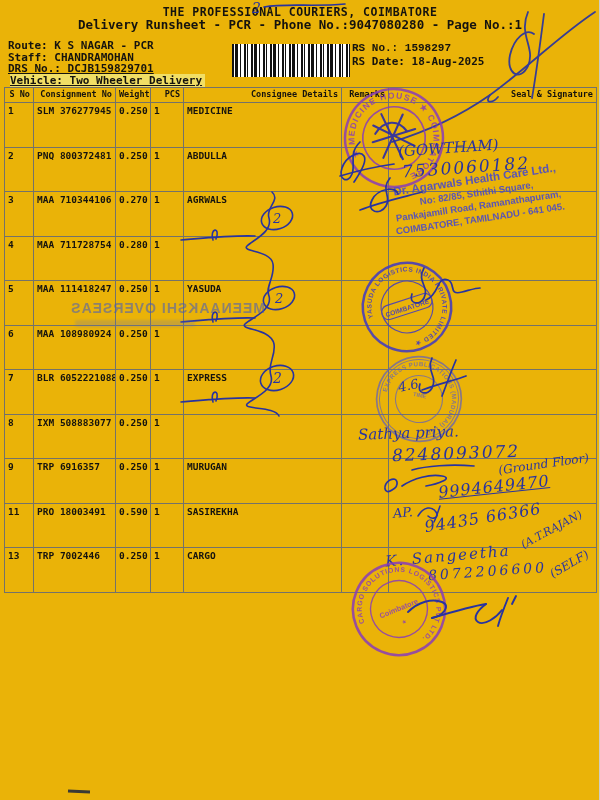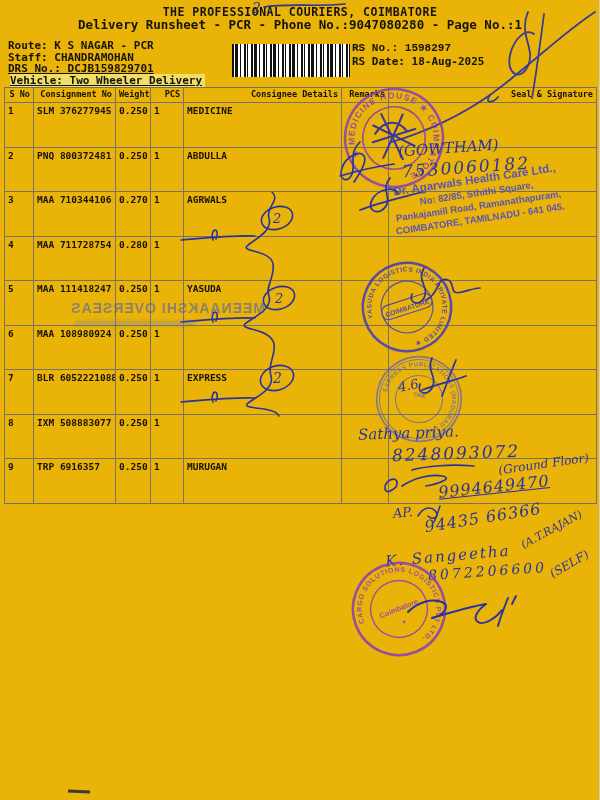--- a/index.html
+++ b/index.html
@@ -148,20 +148,38 @@
       </tr>
         <tr class="">
         <td class="c-sno">9</td>
         <td class="c-con">TRP 6916357</td>
         <td class="c-wt">0.250</td>
         <td class="c-pcs">1</td>
         <td class="c-name">MURUGAN</td>
         <td class="c-rem"></td>
         <td class="c-seal"></td>
       </tr>
+        <tr class="">
+        <td class="c-sno">11</td>
+        <td class="c-con">PRO 18003491</td>
+        <td class="c-wt">0.590</td>
+        <td class="c-pcs">1</td>
+        <td class="c-name">SASIREKHA</td>
+        <td class="c-rem"></td>
+        <td class="c-seal"></td>
+      </tr>
+        <tr class="">
+        <td class="c-sno">13</td>
+        <td class="c-con">TRP 7002446</td>
+        <td class="c-wt">0.250</td>
+        <td class="c-pcs">1</td>
+        <td class="c-name">CARGO</td>
+        <td class="c-rem"></td>
+        <td class="c-seal"></td>
+      </tr>
       </tbody>
   </table>
 
   <svg class="abs" style="left:240px;top:0;" width="110" height="18" viewBox="0 0 110 18">
     <text x="12" y="13" font-family="DejaVu Serif" font-style="italic" font-size="14" fill="#2833a0">2</text>
     <path d="M24,7 C45,3 75,7 105,4" fill="none" stroke="#2833a0" stroke-width="1.6" stroke-linecap="round"></path>
   </svg>
 
   <svg class="abs" style="left:330px;top:0;" width="270" height="160" viewBox="0 0 270 160">
     <g fill="none" stroke="#2833a0" stroke-width="1.8" stroke-linecap="round" opacity=".92">

